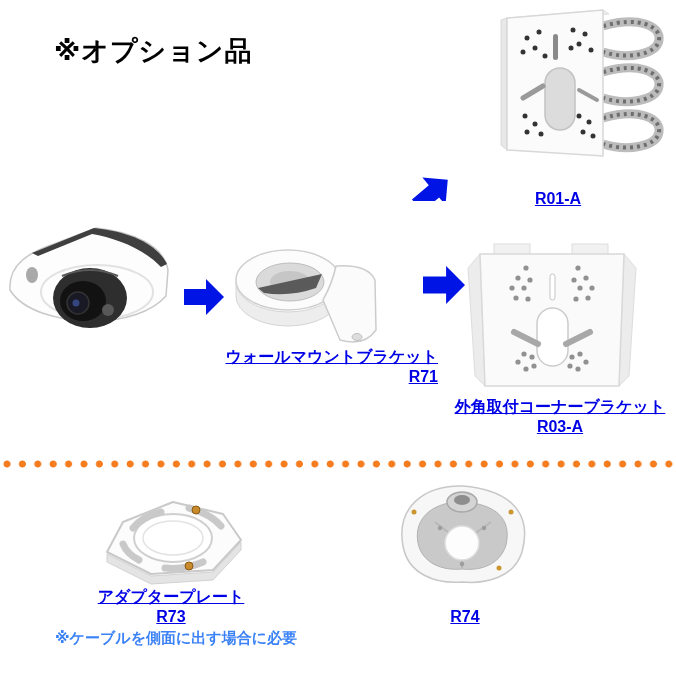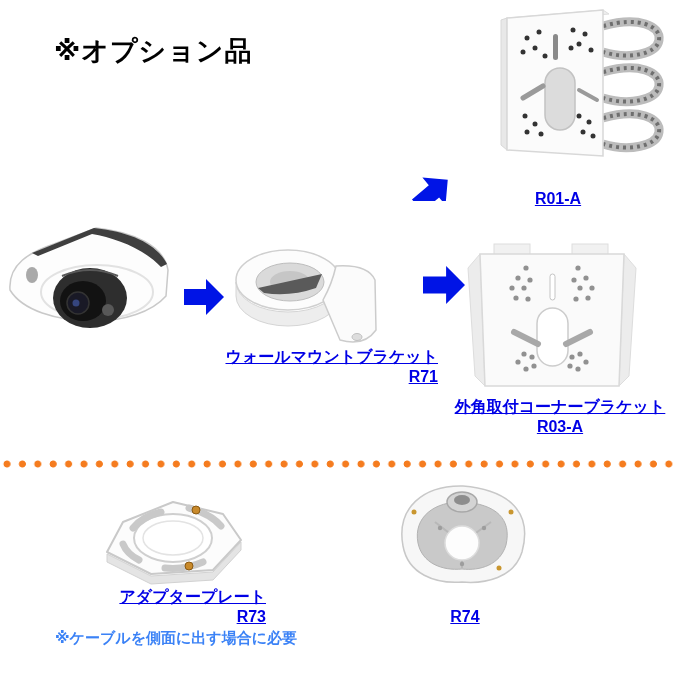--- a/index.html
+++ b/index.html
@@ -204,21 +204,21 @@
     <circle cx="101" cy="48" r="2.2" fill="#9d9d9d"></circle>
     <circle cx="79" cy="84" r="2.2" fill="#9d9d9d"></circle>
     <ellipse cx="79" cy="22" rx="15" ry="10" fill="#d4d4d4" stroke="#a8a8a8" stroke-width="1.5"></ellipse>
     <ellipse cx="79" cy="20" rx="8" ry="5" fill="#8d8d8d"></ellipse>
     <circle cx="31" cy="32" r="2.5" fill="#c9962f"></circle>
     <circle cx="128" cy="32" r="2.5" fill="#c9962f"></circle>
     <circle cx="116" cy="88" r="2.5" fill="#c9962f"></circle>
   </svg>
 </div>
 
-<div class="abs label-block" style="left:46px;top:587px;width:220px;text-align:right;">
+<div class="abs label-block" style="left:61px;top:587px;width:220px;">
   <span class="link">アダプタープレート</span><br>
   <span class="link">R73</span>
 </div>
 
 <div class="abs label-block" style="left:355px;top:587px;width:220px;">
   <br>
   <span class="link">R74</span>
 </div>
 
 <div class="abs note">※ケーブルを側面に出す場合に必要</div>

